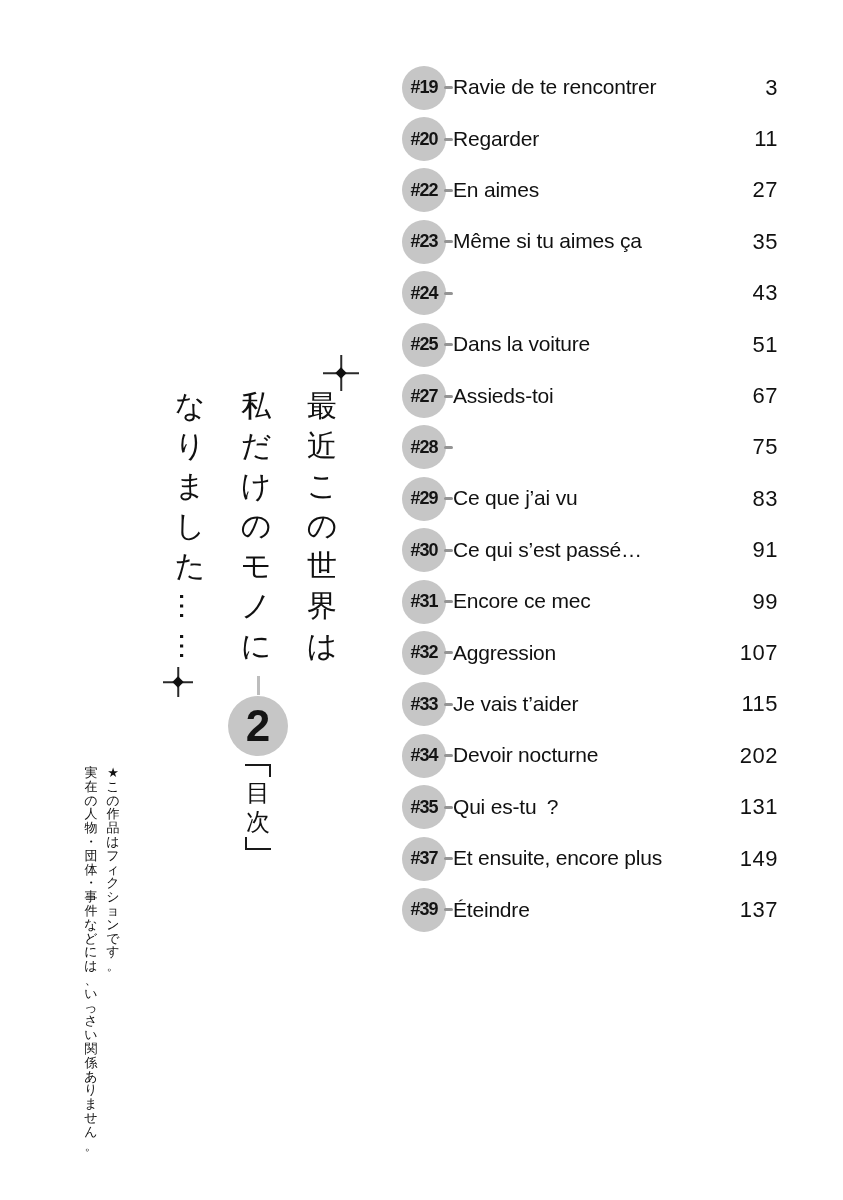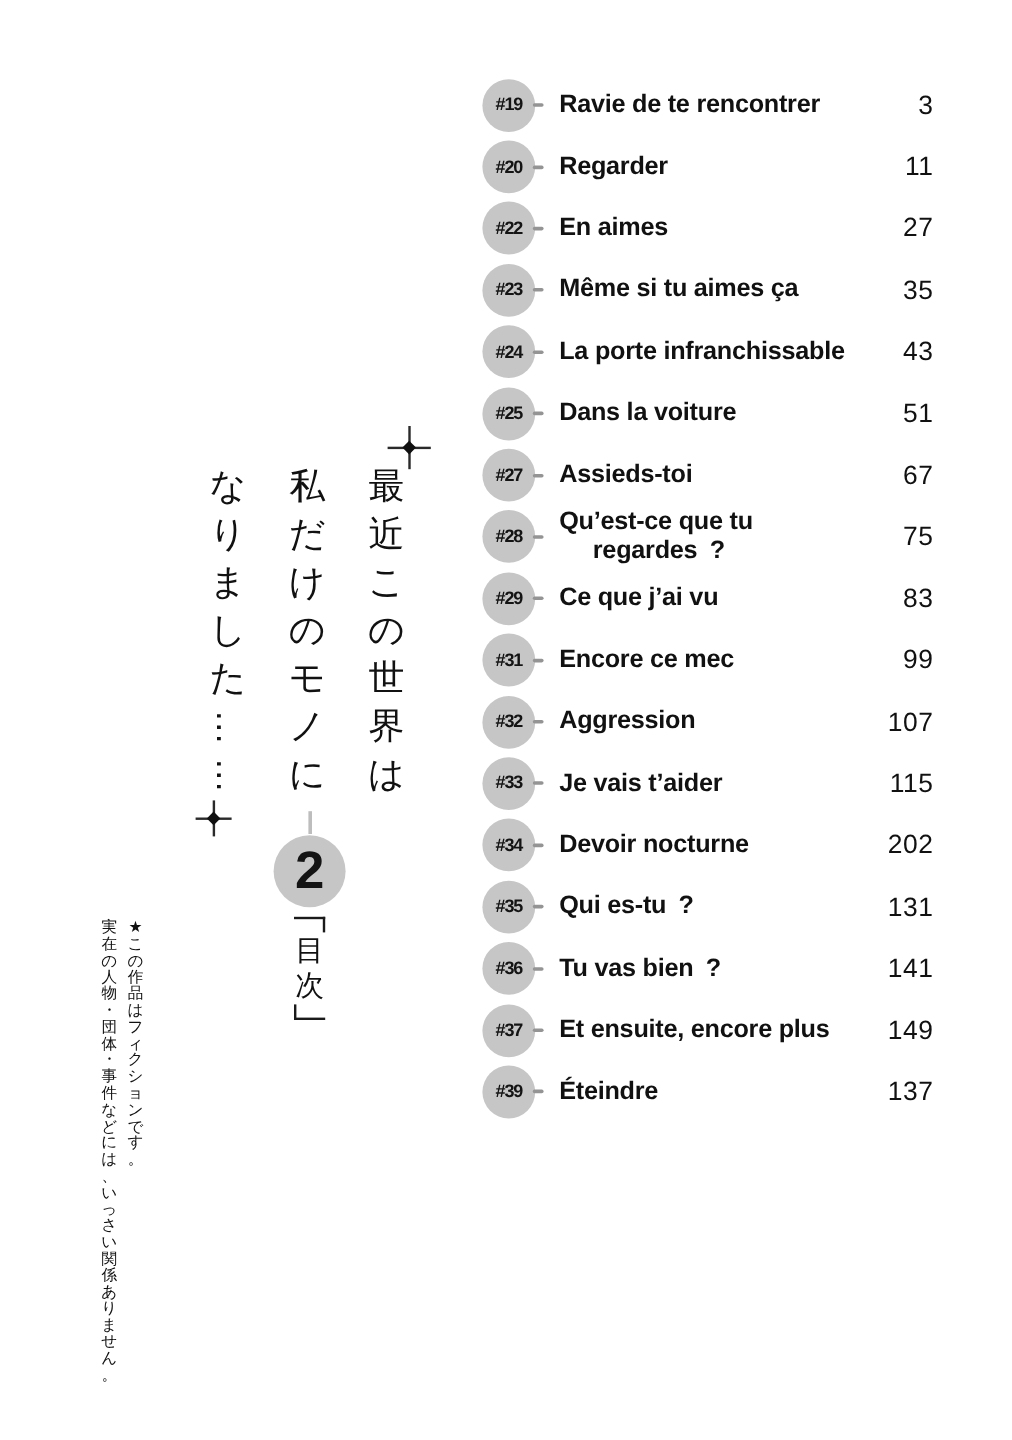--- a/index.html
+++ b/index.html
@@ -8,23 +8,23 @@
     font-family:"Liberation Sans",sans-serif;color:#111;overflow:hidden;
   }
 
   
   .toc{position:absolute;left:402px;top:62px;width:376px;}
   .row{height:51.4px;display:flex;align-items:center;}
   .badge{
     flex:0 0 44px;width:44px;height:44px;border-radius:50%;
     background:#c6c6c6;display:flex;align-items:center;justify-content:center;
   }
-  .badge span{font-weight:bold;font-size:15px;letter-spacing:-1px;color:#141414;text-align:center;}
+  .badge span{font-weight:bold;font-size:18px;letter-spacing:-1px;color:#141414;text-align:center;}
   .dash{width:9px;height:3px;background:#949494;margin-left:-2px;border-radius:2px;flex:0 0 auto;}
-  .titlewrap{margin-left:13px;font-weight:bold;font-size:21px;letter-spacing:-0.2px;line-height:1.18;}
+  .titlewrap{font-weight:normal;font-size:21px;letter-spacing:-0.2px;line-height:1.18;}
   .t2{padding-left:28px;}
   .pageno{margin-left:auto;font-size:22px;letter-spacing:0.5px;font-weight:normal;}
 
   
   .vline{display:flex;flex-direction:column;align-items:center;}
   .vchar{display:block;text-align:center;}
   .vchar.rot{transform:rotate(90deg);}
 
   
   .vtitle{position:absolute;left:157px;top:386px;display:flex;flex-direction:row-reverse;}
@@ -203,23 +203,20 @@
       <div class="titlewrap">
         <div class="t1">Même si tu aimes ça</div>
       </div>
       <div class="pageno">35</div>
     </div>
     <div class="row">
       <div class="badge">
         <span>#24</span>
       </div>
       <span class="dash"></span>
-      <div class="titlewrap">
-        <div class="t1">La porte infranchissable</div>
-      </div>
       <div class="pageno">43</div>
     </div>
     <div class="row">
       <div class="badge">
         <span>#25</span>
       </div>
       <span class="dash"></span>
       <div class="titlewrap">
         <div class="t1">Dans la voiture</div>
       </div>
@@ -233,38 +230,44 @@
       <div class="titlewrap">
         <div class="t1">Assieds-toi</div>
       </div>
       <div class="pageno">67</div>
     </div>
     <div class="row">
       <div class="badge">
         <span>#28</span>
       </div>
       <span class="dash"></span>
-      <div class="titlewrap">
-        <div class="t1">Qu’est-ce que tu</div>
-        <div class="t2">regardes ?</div>
-      </div>
       <div class="pageno">75</div>
     </div>
     <div class="row">
       <div class="badge">
         <span>#29</span>
       </div>
       <span class="dash"></span>
       <div class="titlewrap">
         <div class="t1">Ce que j’ai vu</div>
       </div>
       <div class="pageno">83</div>
     </div>
     <div class="row">
       <div class="badge">
+        <span>#30</span>
+      </div>
+      <span class="dash"></span>
+      <div class="titlewrap">
+        <div class="t1">Ce qui s’est passé…</div>
+      </div>
+      <div class="pageno">91</div>
+    </div>
+    <div class="row">
+      <div class="badge">
         <span>#31</span>
       </div>
       <span class="dash"></span>
       <div class="titlewrap">
         <div class="t1">Encore ce mec</div>
       </div>
       <div class="pageno">99</div>
     </div>
     <div class="row">
       <div class="badge">
@@ -301,30 +304,20 @@
         <span>#35</span>
       </div>
       <span class="dash"></span>
       <div class="titlewrap">
         <div class="t1">Qui es-tu ?</div>
       </div>
       <div class="pageno">131</div>
     </div>
     <div class="row">
       <div class="badge">
-        <span>#36</span>
-      </div>
-      <span class="dash"></span>
-      <div class="titlewrap">
-        <div class="t1">Tu vas bien ?</div>
-      </div>
-      <div class="pageno">141</div>
-    </div>
-    <div class="row">
-      <div class="badge">
         <span>#37</span>
       </div>
       <span class="dash"></span>
       <div class="titlewrap">
         <div class="t1">Et ensuite, encore plus</div>
       </div>
       <div class="pageno">149</div>
     </div>
     <div class="row">
       <div class="badge">

